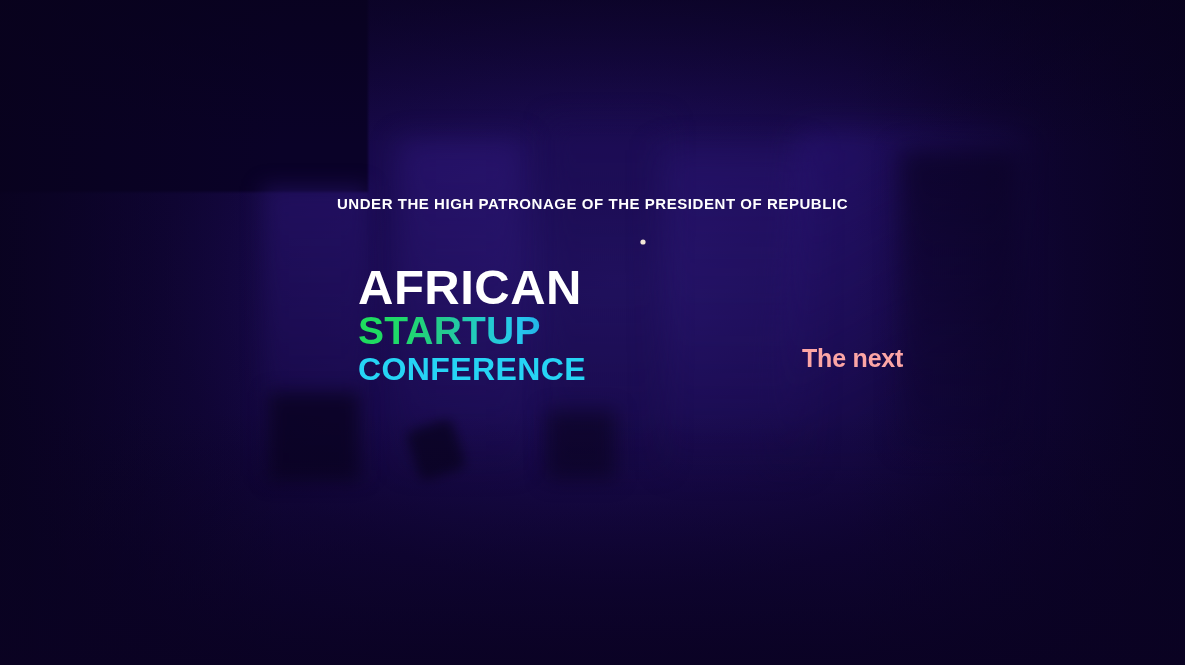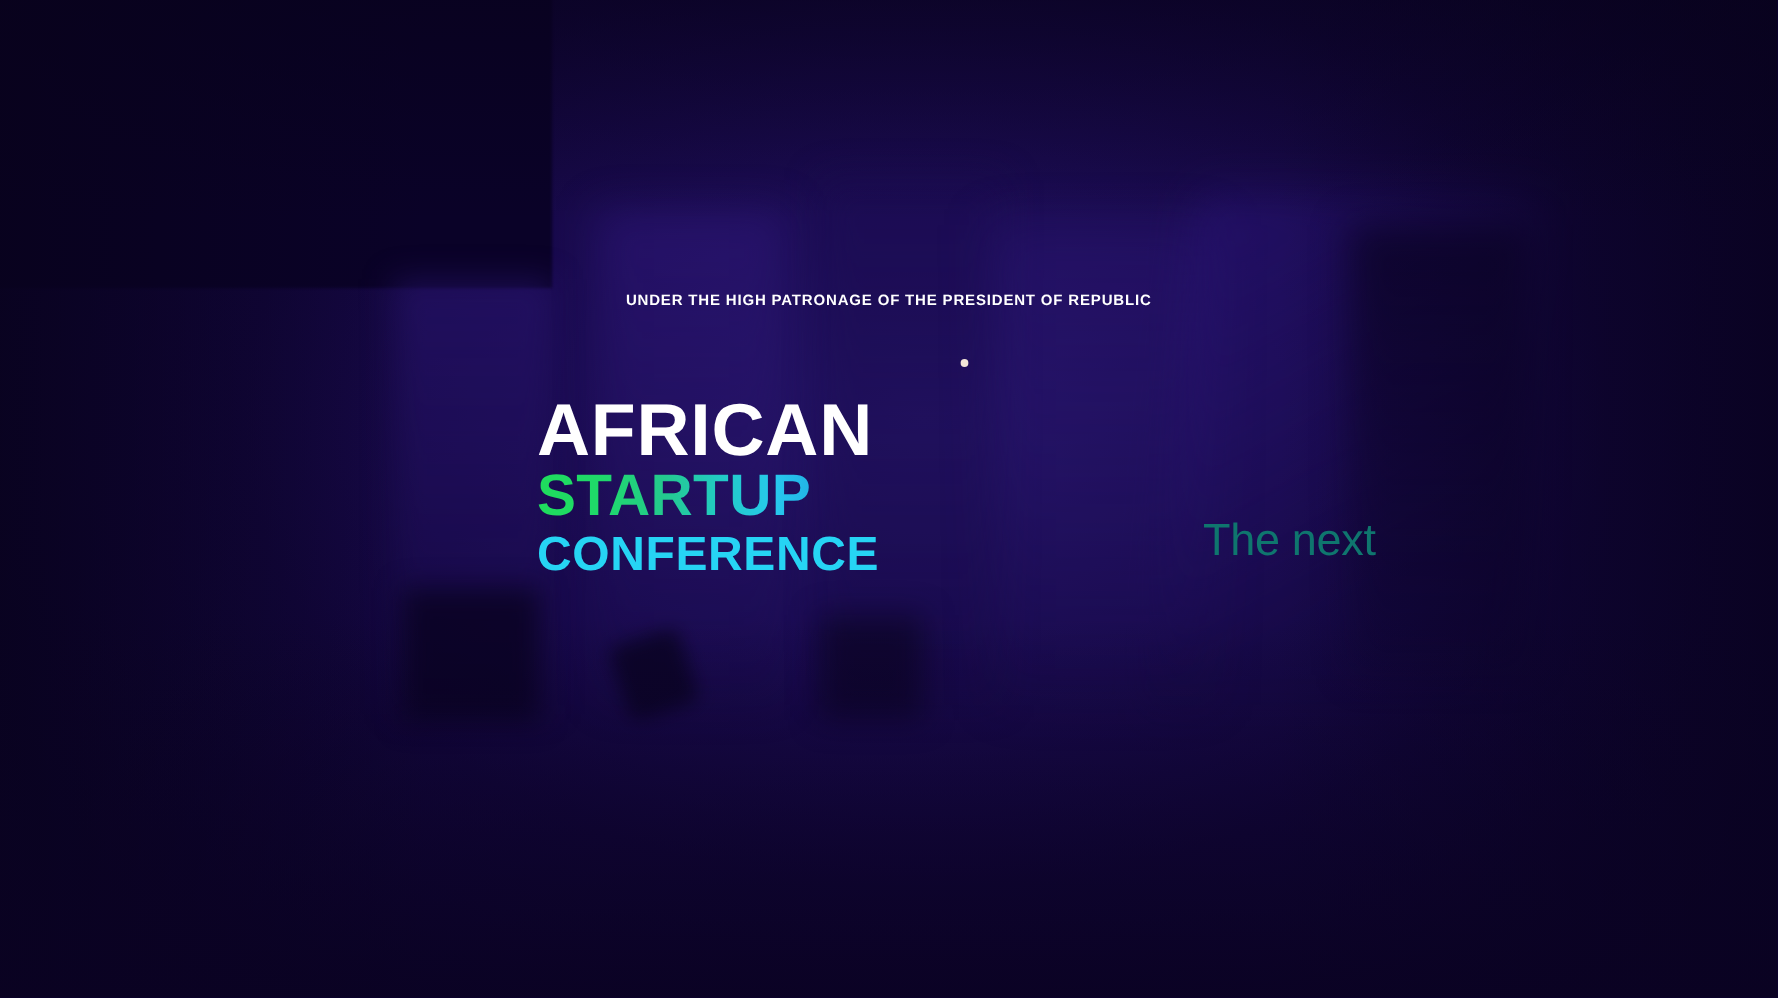--- a/index.html
+++ b/index.html
@@ -100,21 +100,21 @@
       linear-gradient(90deg, rgba(8,2,28,.80) 0%, rgba(8,2,28,0) 24%, rgba(8,2,28,0) 72%, rgba(9,2,32,.86) 100%);
   }
 
   
   .patronage {
     position: absolute;
     left: 0; right: 0;
     top: 195px;
     text-align: center;
     color: #ffffff;
-    font-size: 10px;
+    font-size: 15px;
     font-weight: bold;
     letter-spacing: 0.55px;
     text-transform: uppercase;
     white-space: nowrap;
   }
 
   .logo-lockup {
     position: absolute;
     left: 358px;
     top: 236px;
@@ -170,23 +170,23 @@
     left: 240px;
     top: -4px;
     width: 220px;
     height: 210px;
   }
 
   .tagline {
     position: absolute;
     left: 444px;
     top: 110px;
-    color: #0f766e;
-    font-size: 30px;
-    font-weight: normal;
+    color: #fca5a5;
+    font-size: 25px;
+    font-weight: bold;
     line-height: 1.02;
     letter-spacing: -0.2px;
     white-space: nowrap;
   }
   .tagline .tl-2 { display: block; }
 </style>
 </head>
 <body>
 
 <div id="stage">

